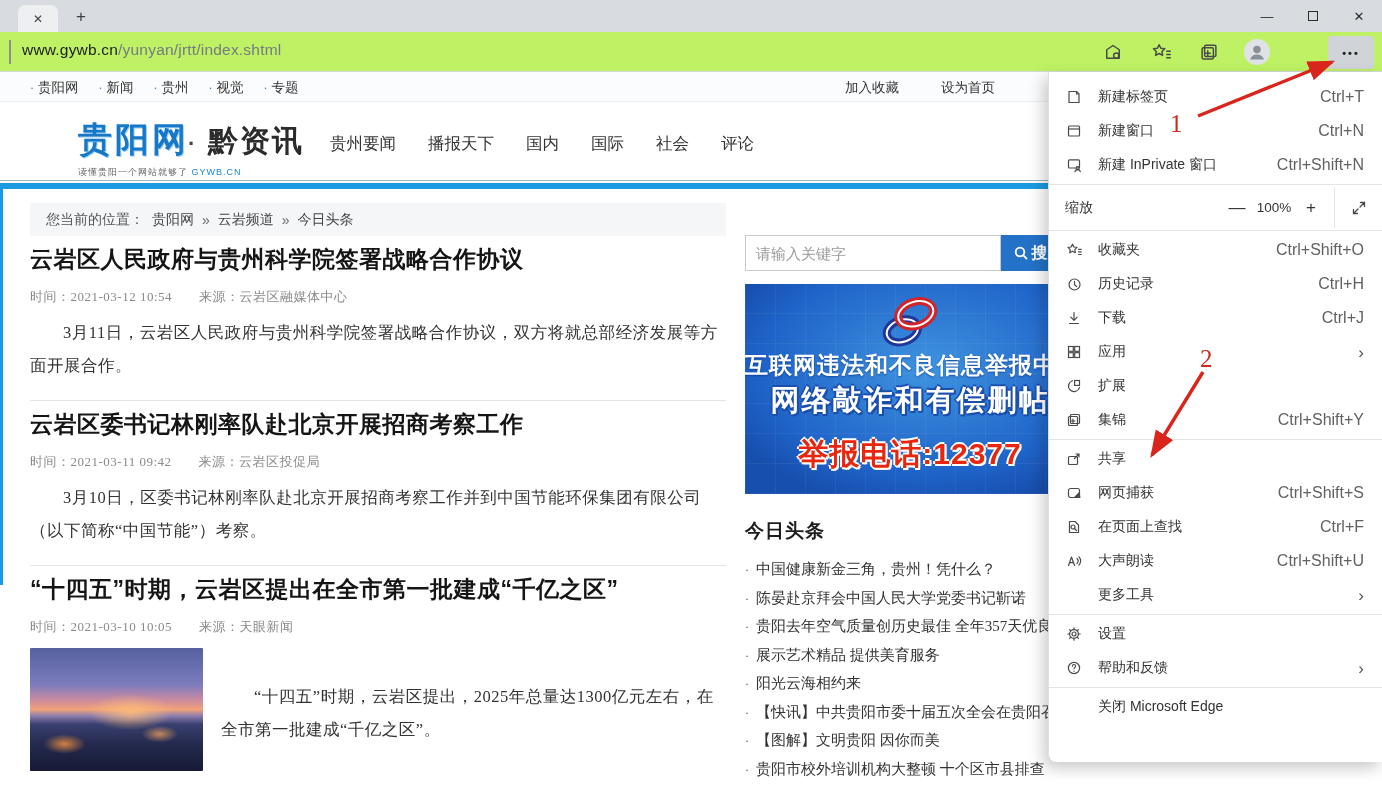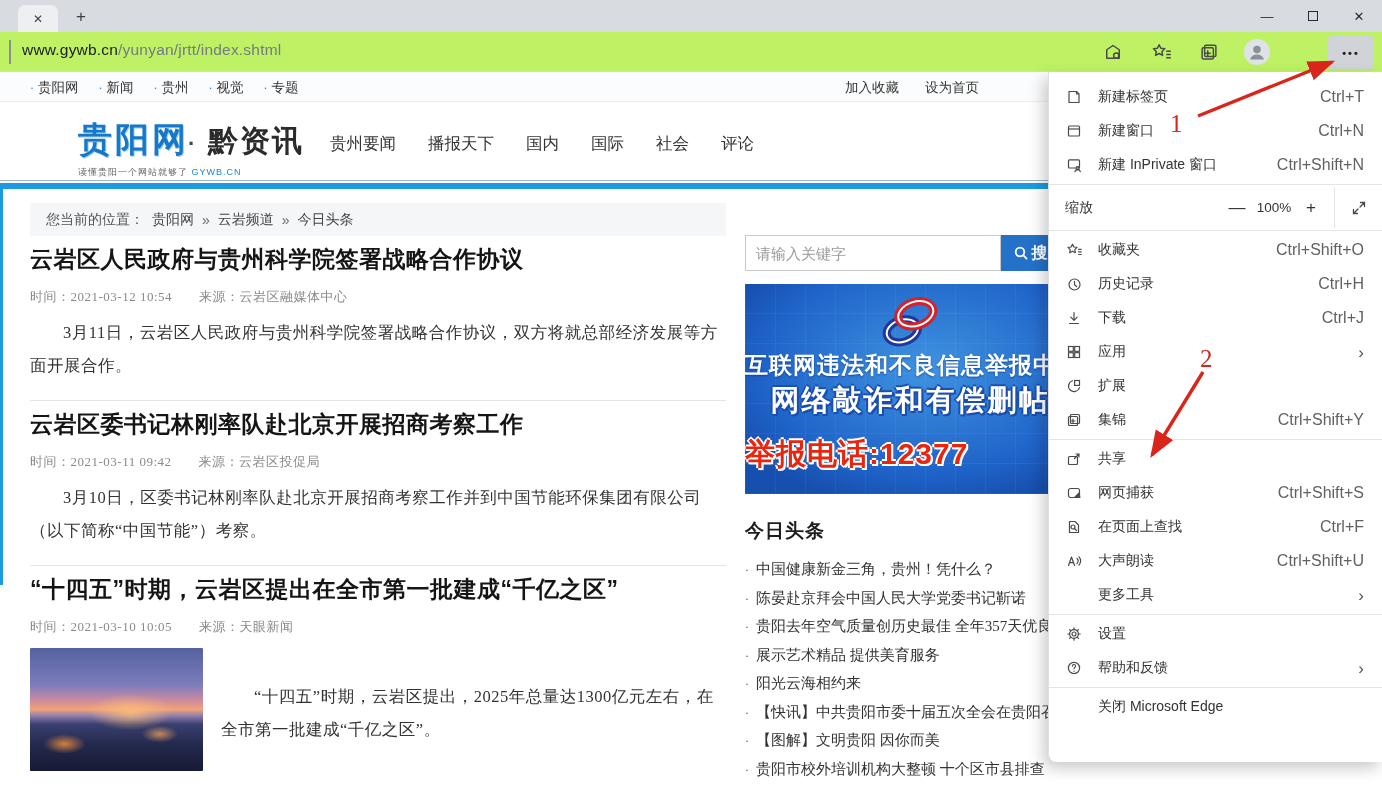--- a/index.html
+++ b/index.html
@@ -30,21 +30,21 @@
             align-items:center; justify-content:center; overflow:hidden; }
   .menubtn { position:absolute; right:8px; top:4px; width:46px; height:33px; background:#d0d4d9;
              border-radius:4px; display:flex; align-items:center; justify-content:center;
              font-size:11px; letter-spacing:2px; color:#1f1f1f; font-weight:bold; }
 
   
   .page { position:absolute; left:0; top:72px; width:1382px; height:714px; background:#fff; }
   .site-topbar { position:absolute; left:0; top:0; width:1382px; height:30px; background:#fbfcfd;
                  border-bottom:1px solid #eee; font-size:13.5px; color:#333;font-family:Liberation Serif, serif; }
   .topbar-left { position:absolute; left:30px; top:7px; display:flex; gap:20px; }
-  .topbar-right { position:absolute; left:845px; top:7px; display:flex; gap:26px; }
+  .topbar-right { position:absolute; left:845px; top:7px; display:flex; gap:42px; }
   .dot { color:#2a7fd0; margin-right:4px; font-size:12px; }
   .toplink { color:#333; cursor:pointer; }
 
   .site-header { position:absolute; left:0; top:31px; width:1382px; height:77px; background:#fff; }
   .logo-wrap { position:absolute; left:78px; top:14px; }
   .logo { font-size:34px; font-weight:800; color:#1778c8; letter-spacing:3px;
           text-shadow:1px 1px 0 #9fd0f0; }
   .logo-tagline { margin-top:3px; font-size:9px; color:#666; letter-spacing:1px; }
   .logo-tagline .tg-blue { color:#1c86d6; }
   .logo-sep { position:absolute; left:188px; top:28px; font-size:22px; color:#444; font-weight:bold; }
@@ -88,21 +88,21 @@
       background:
         repeating-linear-gradient(90deg, rgba(255,255,255,.05) 0 1px, transparent 1px 30px),
         repeating-linear-gradient(0deg, rgba(255,255,255,.05) 0 1px, transparent 1px 30px),
         radial-gradient(220px 140px at 55% 40%, #3f93e0, #1f63c8 75%, #174fae 100%); }
   .rings { position:absolute; left:50%; top:10px; transform:translateX(-50%); }
   .b1 { position:absolute; top:66px; width:100%; text-align:center; font-size:23px; font-weight:800;
         color:#fff; letter-spacing:1px; white-space:nowrap; text-shadow:0 1px 2px rgba(0,40,120,.6); }
   .b2 { position:absolute; top:97px; width:100%; text-align:center; font-size:29px; font-weight:800;
         color:#fff; letter-spacing:2px; white-space:nowrap;
         text-shadow:-2px 0 #1a4fae, 2px 0 #1a4fae, 0 -2px #1a4fae, 0 2px #1a4fae, 2px 2px #1a4fae; }
-  .b3 { position:absolute; top:150px; width:100%; font-size:30px; font-weight:800;
+  .b3 { position:absolute; top:150px; width:100%; text-align:center; font-size:30px; font-weight:800;
         color:#e8250f; letter-spacing:1px; white-space:nowrap;
         text-shadow:-2px 0 #fff, 2px 0 #fff, 0 -2px #fff, 0 2px #fff, 2px 2px #fff; }
   .hl-title { margin-top:24px; font-size:19px; font-weight:800; color:#1d1d1d; letter-spacing:1px; }
   .hl-list { margin-top:12px; }
   .hl-item { font-family:"Liberation Serif", serif; font-size:15px; color:#333; line-height:27.5px;
              white-space:nowrap; overflow:hidden; cursor:pointer; }
   .hl-bullet { color:#555; margin-right:7px; font-size:12px; }
 
   
   .menu { position:absolute; left:1048px; top:72px; width:334px; height:690px; background:#fff;

